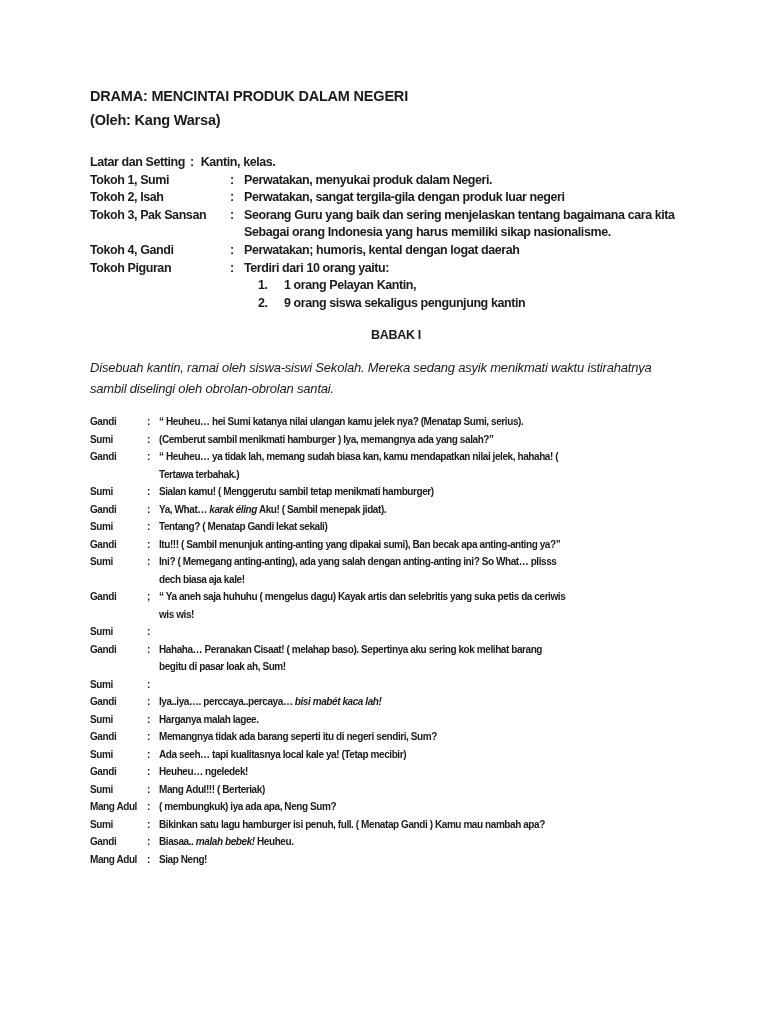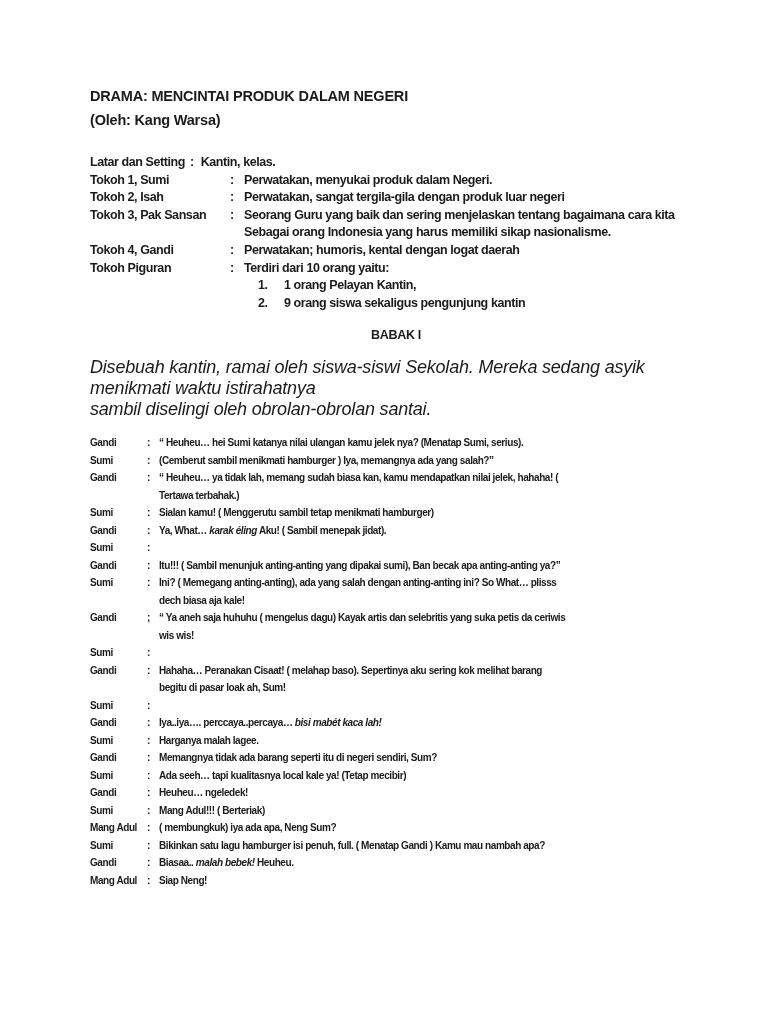--- a/index.html
+++ b/index.html
@@ -12,21 +12,21 @@
   .char-list{margin-top:22px;font-weight:700;font-size:12.5px;line-height:17.6px;letter-spacing:-0.42px;}
   .crow{display:flex;align-items:flex-start;}
   .cn{width:140px;flex:none;}
   .cn0{flex:none;}
   .csep0{flex:none;padding:0 7px 0 5px;}
   .csep{flex:none;width:14px;}
   .cv{flex:1;white-space:pre-line;}
   .frow{display:flex;margin-left:168px;}
   .fnum{width:26px;flex:none;}
   .act-heading{margin-top:14px;text-align:center;font-weight:700;font-size:12.5px;letter-spacing:-0.3px;line-height:18px;}
-  .stage{margin-top:13px;font-style:italic;font-weight:400;font-size:18px;line-height:21px;white-space:pre-line;letter-spacing:-0.2px;}
+  .stage{margin-top:13px;font-style:italic;font-weight:400;font-size:13px;line-height:21px;white-space:pre-line;letter-spacing:-0.2px;}
   .dialogue{margin-top:14px;font-weight:700;font-size:10px;line-height:17.5px;letter-spacing:-0.42px;}
   .drow{display:flex;align-items:flex-start;}
   .sp{min-width:57px;flex:none;}
   .sep{width:12px;flex:none;}
   .dt{flex:1;white-space:pre-line;}
   .it{font-style:italic;}
 </style>
 </head>
 <body>
 
@@ -108,20 +108,21 @@
       <div class="dt">Sialan kamu! ( Menggerutu sambil tetap menikmati hamburger)</div>
     </div>
     <div class="drow">
       <span class="sp">Gandi</span>
       <span class="sep">:</span>
       <div class="dt"><span>Ya, What… </span><span class="it">karak éling</span><span> Aku! ( Sambil menepak jidat).</span></div>
     </div>
     <div class="drow">
       <span class="sp">Sumi</span>
       <span class="sep">:</span>
+      <div class="dt">Tentang? ( Menatap Gandi lekat sekali)</div>
     </div>
     <div class="drow">
       <span class="sp">Gandi</span>
       <span class="sep">:</span>
       <div class="dt">Itu!!! ( Sambil menunjuk anting-anting yang dipakai sumi), Ban becak apa anting-anting ya?”</div>
     </div>
     <div class="drow">
       <span class="sp">Sumi</span>
       <span class="sep">:</span>
       <div class="dt">Ini? ( Memegang anting-anting), ada yang salah dengan anting-anting ini? So What… plisss

